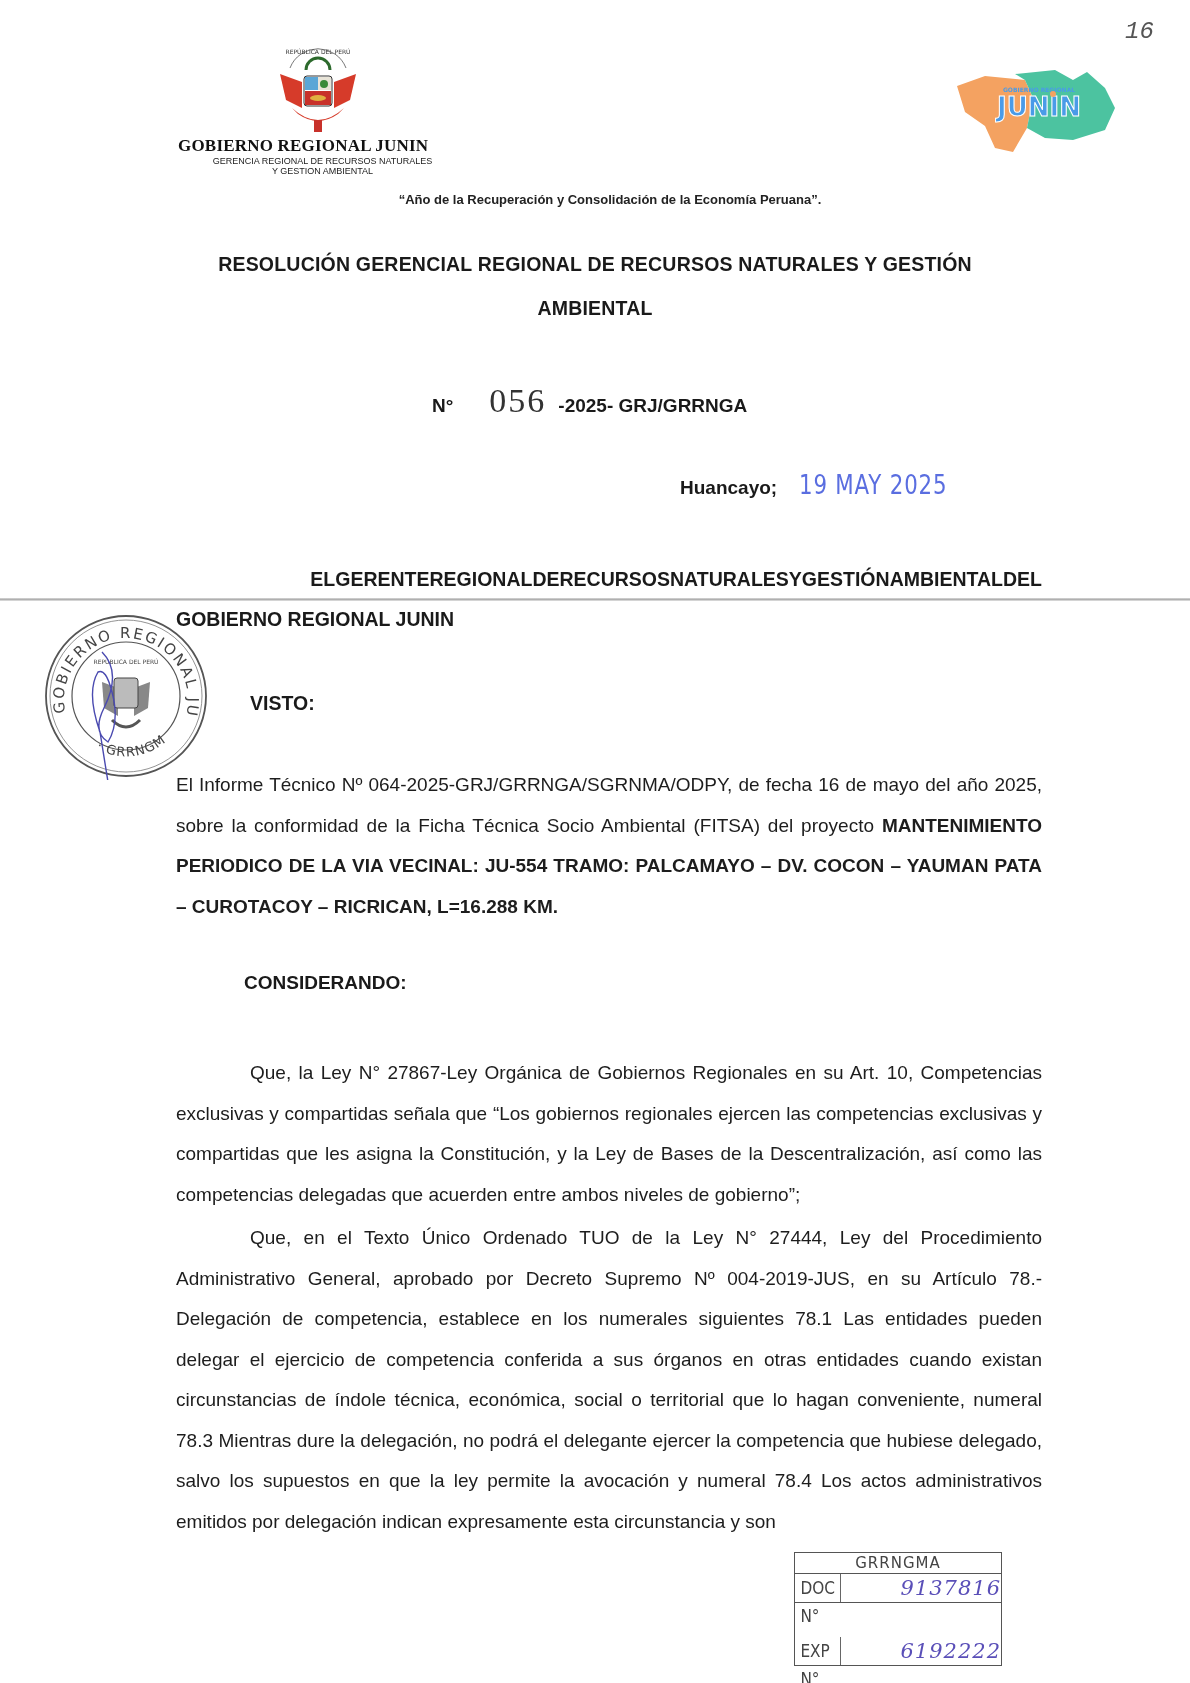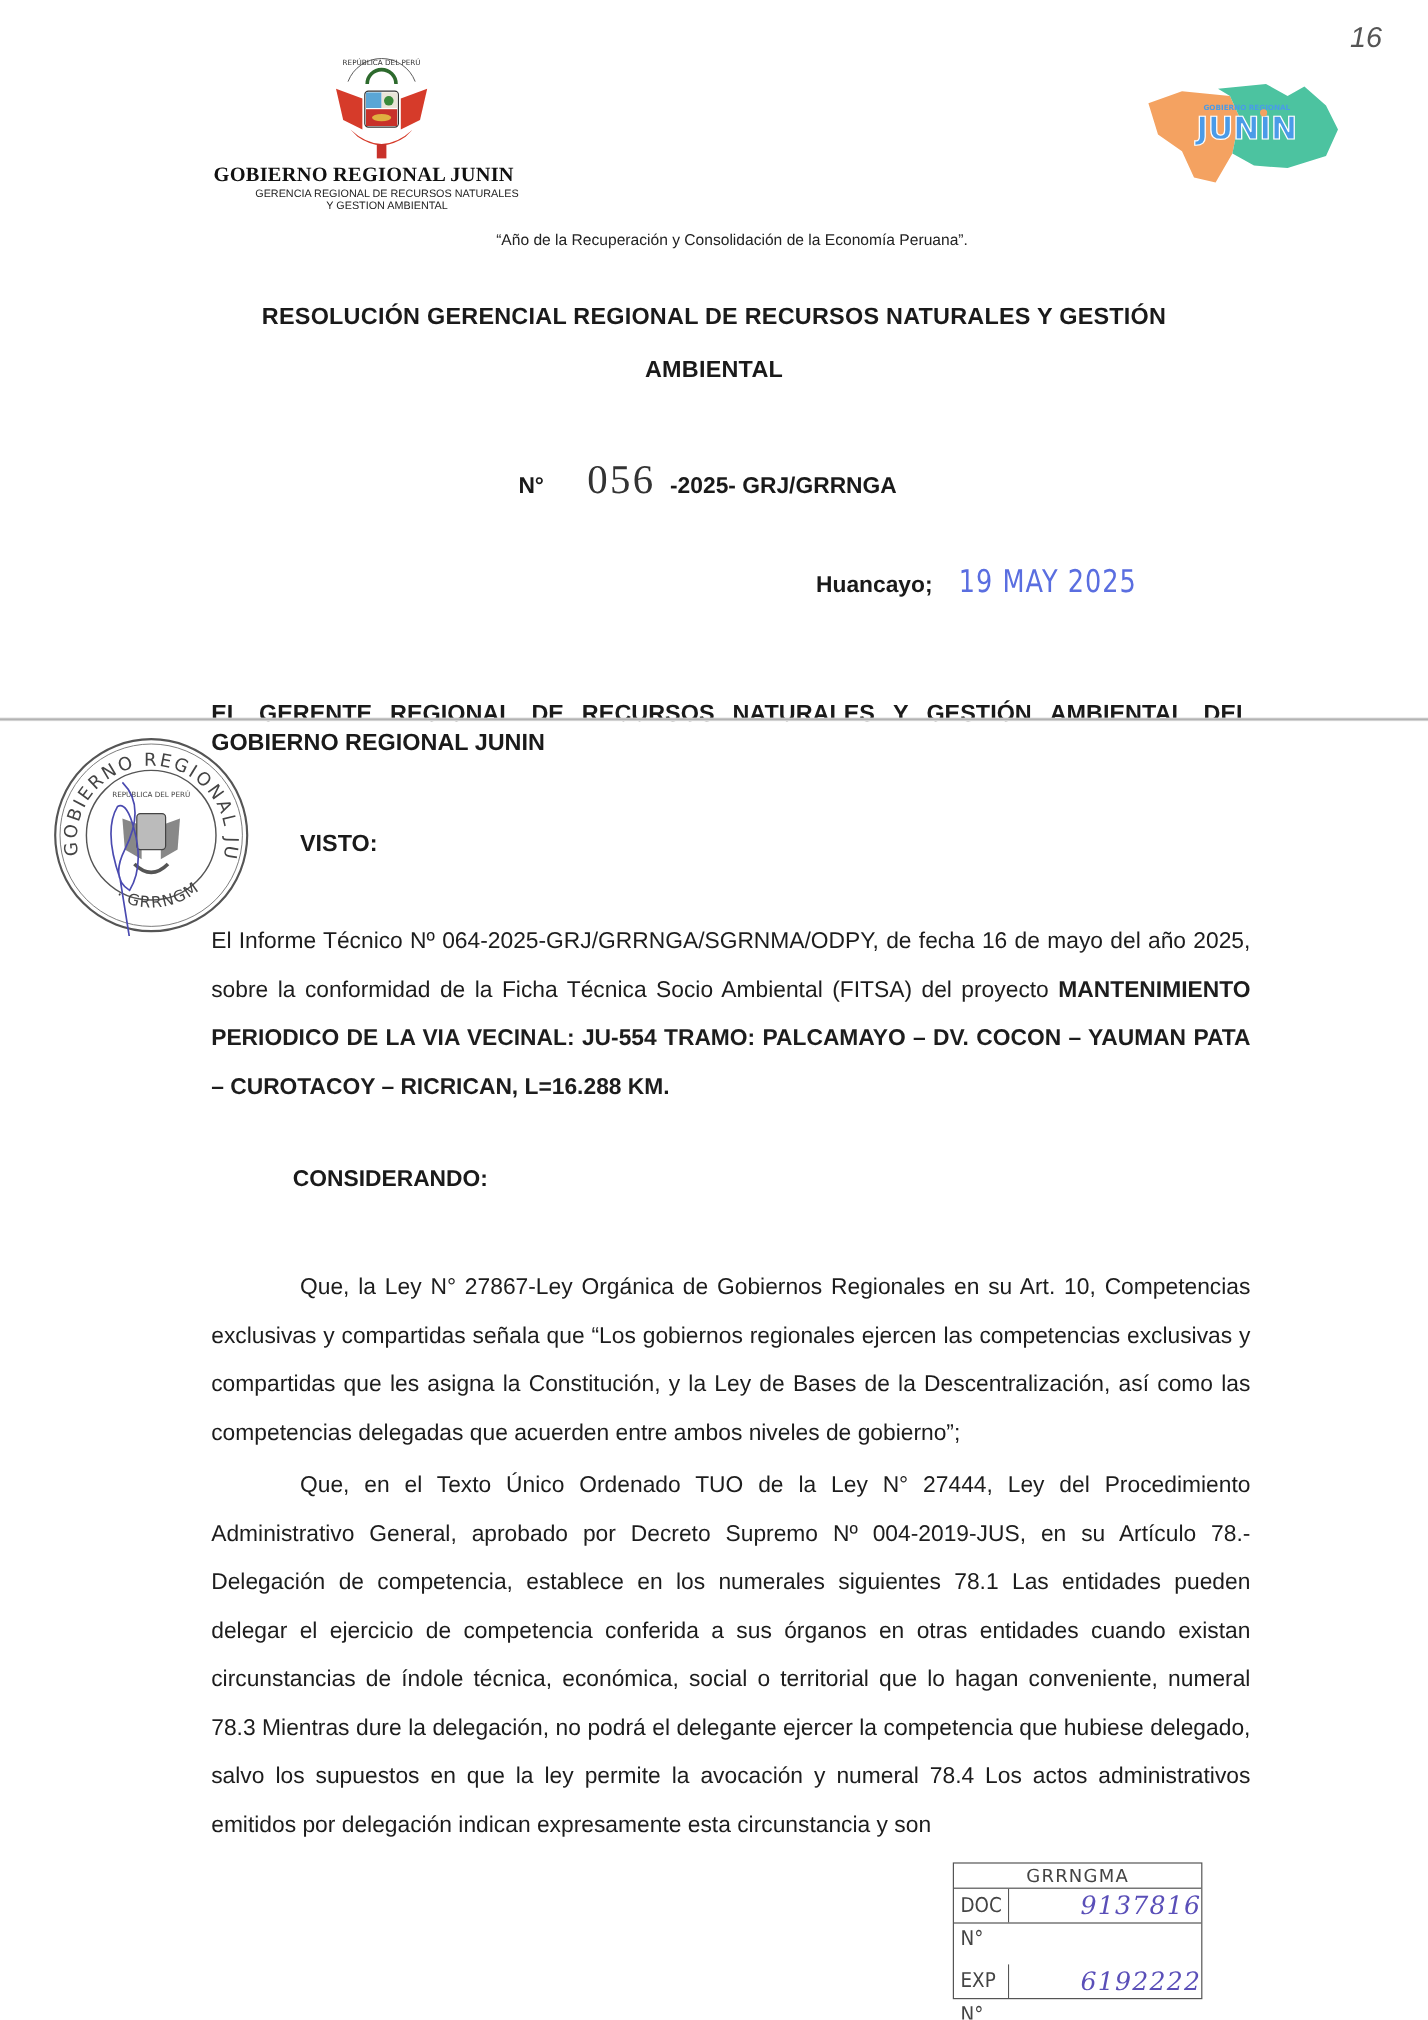--- a/index.html
+++ b/index.html
@@ -6,37 +6,37 @@
   body { width: 1190px; height: 1683px; position: relative; overflow: hidden;
          font-family: "Liberation Sans", sans-serif; color: #1a1a1a; }
   .abs { position: absolute; }
 
   
   .coat { left: 272px; top: 42px; width: 92px; height: 96px; }
   .org-name { left: 178px; top: 136px; font-family: "Liberation Serif", serif; font-weight: bold;
               font-size: 17px; letter-spacing: 0.2px; color: #111; }
   .org-sub { left: 195px; top: 156px; font-size: 9px; line-height: 10px; color: #222; text-align: center; width: 255px; }
   .junin-logo { left: 955px; top: 68px; width: 170px; height: 86px; }
-  .corner-mark { left: 1125px; top: 18px; font-family: Liberation Sans, sans-serif; font-size: 24px; color: #555; font-style: italic; }
-  .year-motto { left: 0; width: 1190px; top: 192px; text-align: center; font-size: 13px; font-weight: normal; color: #222; padding-left: 30px; box-sizing: border-box; }
+  .corner-mark { left: 1125px; top: 18px; font-family: Liberation Mono, monospace; font-size: 24px; color: #555; font-style: italic; }
+  .year-motto { left: 0; width: 1190px; top: 192px; text-align: center; font-size: 13px; font-weight: bold; color: #222; padding-left: 30px; box-sizing: border-box; }
 
   .title { left: 0; width: 1190px; text-align: center; font-weight: bold; font-size: 19.5px; color: #1a1a1a; letter-spacing: 0.2px; }
   .title1 { top: 253px; }
   .title2 { top: 297px; }
 
   .num-row { left: 432px; top: 382px; display: flex; align-items: baseline; }
   .num-label { font-weight: bold; font-size: 19px; margin-right: 36px; }
   .num-value { font-family: "Liberation Serif", serif; font-size: 34px; color: #333; margin-right: 12px; letter-spacing: 2px; }
   .num-suffix { font-weight: bold; font-size: 19px; }
 
   .date-row { left: 680px; top: 470px; display: flex; align-items: baseline; text-align: right; }
   .date-city { font-weight: bold; font-size: 19px; margin-right: 22px; }
   .date-stamp { font-family: "DejaVu Sans", sans-serif; font-size: 26px; color: #5a6ee0; letter-spacing: 1px; transform: scaleX(0.82); transform-origin: left; }
 
-  .gerente1 { left: 176px; top: 584px; width: 866px; font-weight: bold; font-size: 19.5px; display: flex; justify-content: space-between; }
+  .gerente1 { left: 176px; top: 568px; width: 866px; font-weight: bold; font-size: 19.5px; display: flex; justify-content: flex-end; }
   .hr { left: 0; top: 598px; width: 1190px; height: 3px; background: linear-gradient(#d8d8d8, #b0b0b0, #e6e6e6); }
   .gerente2 { left: 176px; top: 608px; font-weight: bold; font-size: 19.5px; }
 
   .seal { left: 42px; top: 612px; width: 168px; height: 168px; }
 
   .visto { left: 250px; top: 692px; font-weight: bold; font-size: 19.5px; }
 
   .para { left: 176px; width: 866px; font-size: 19px; line-height: 40.5px; text-align: justify; color: #1d1d1d; }
   .p1 { top: 765px; }
   .p1 .bold { font-weight: bold; }

